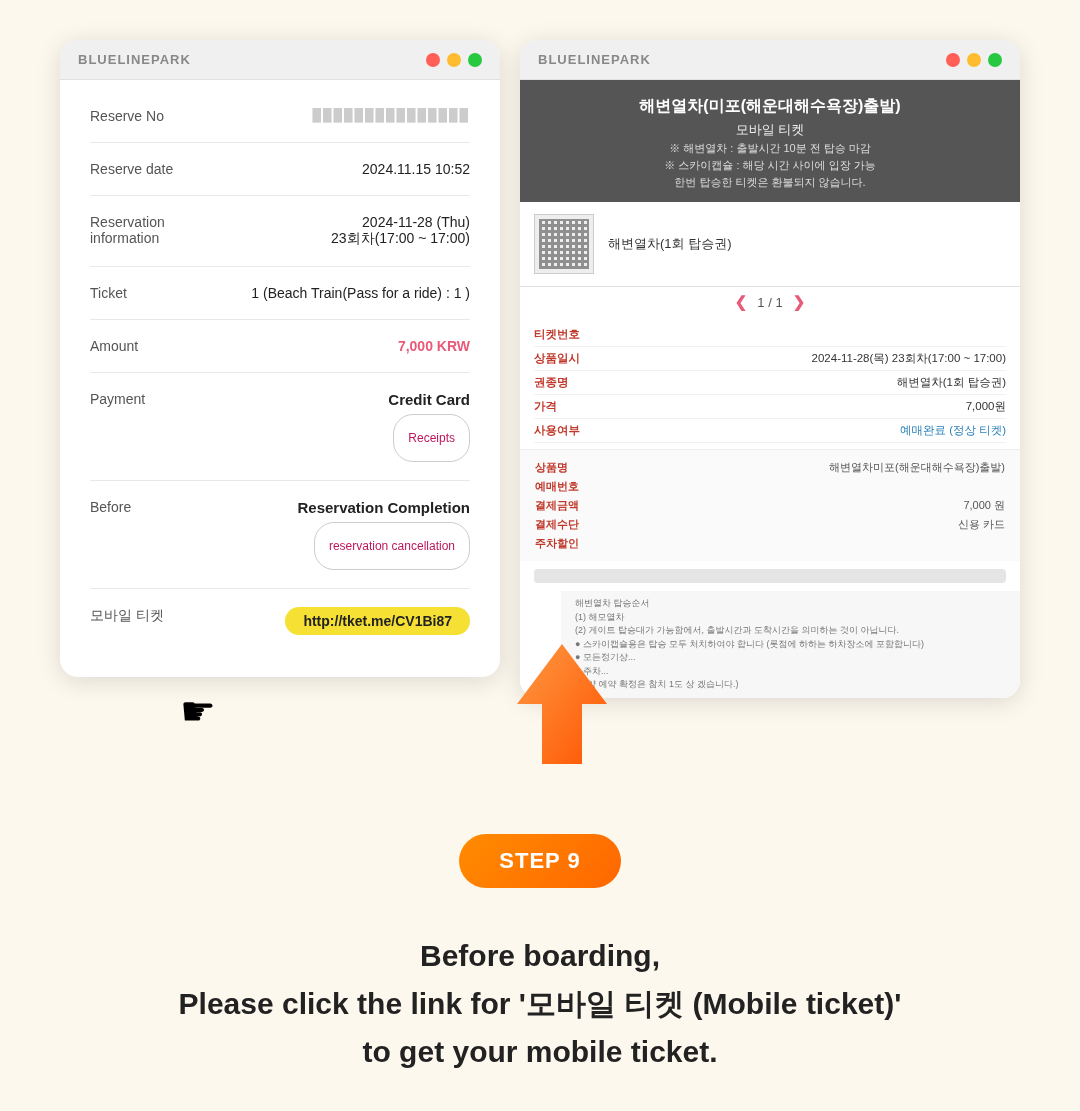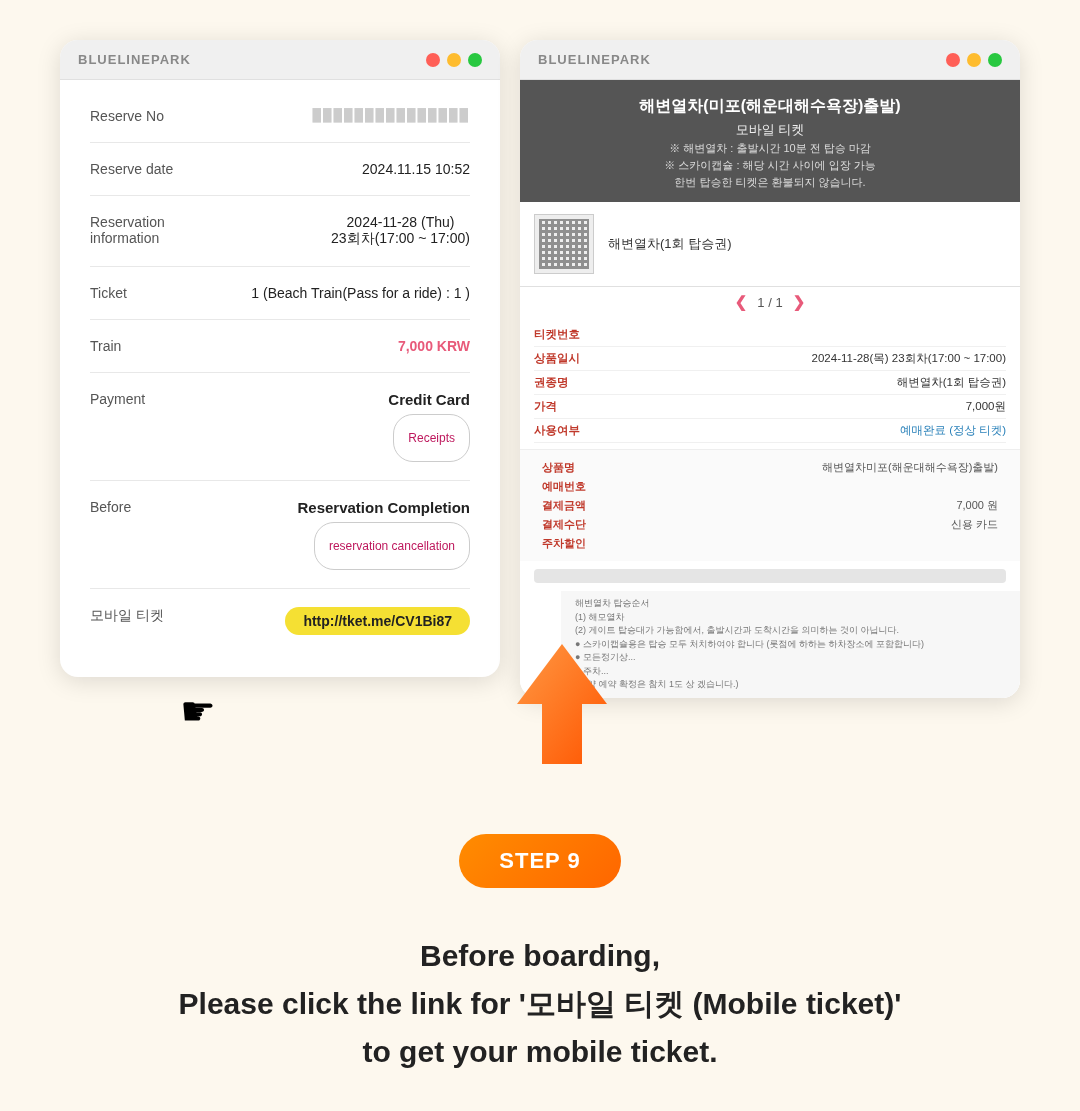--- a/index.html
+++ b/index.html
@@ -110,21 +110,20 @@
       font-weight: 700;
     }
 
     .info-value-block {
       text-align: right;
     }
 
     .info-value-block .line1 {
       font-size: 14px;
       color: #222;
-      text-align: center;
     }
     .info-value-block .line2 {
       font-size: 14px;
       color: #222;
     }
 
     .badge {
       display: inline-block;
       border: 1px solid #ccc;
       border-radius: 20px;
@@ -262,21 +261,21 @@
       color: #333;
       text-align: right;
       flex: 1;
     }
 
     .detail-val.blue {
       color: #2980b9;
     }
 
     .ticket-summary {
-      padding: 8px 22px;
+      padding: 8px 15px;
       background: #fafafa;
       border-top: 1px solid #eee;
     }
 
     .summary-row {
       display: flex;
       justify-content: space-between;
       font-size: 11px;
       padding: 2px 0;
       color: #555;
@@ -362,21 +361,21 @@
           <div class="line2">23회차(17:00 ~ 17:00)</div>
         </div>
       </div>
 
       <div class="info-row">
         <span class="info-label">Ticket</span>
         <span class="info-value">1 (Beach Train(Pass for a ride) : 1 )</span>
       </div>
 
       <div class="info-row">
-        <span class="info-label">Train</span>
+        <span class="info-label">Amount</span>
         <span class="info-value pink">7,000 KRW</span>
       </div>
 
       <div class="info-row">
         <span class="info-label">Payment</span>
         <div class="status-value">
           <div style="font-weight:700;font-size:15px;color:#222;">Credit Card</div>
           <span class="badge">Receipts</span>
         </div>
       </div>

